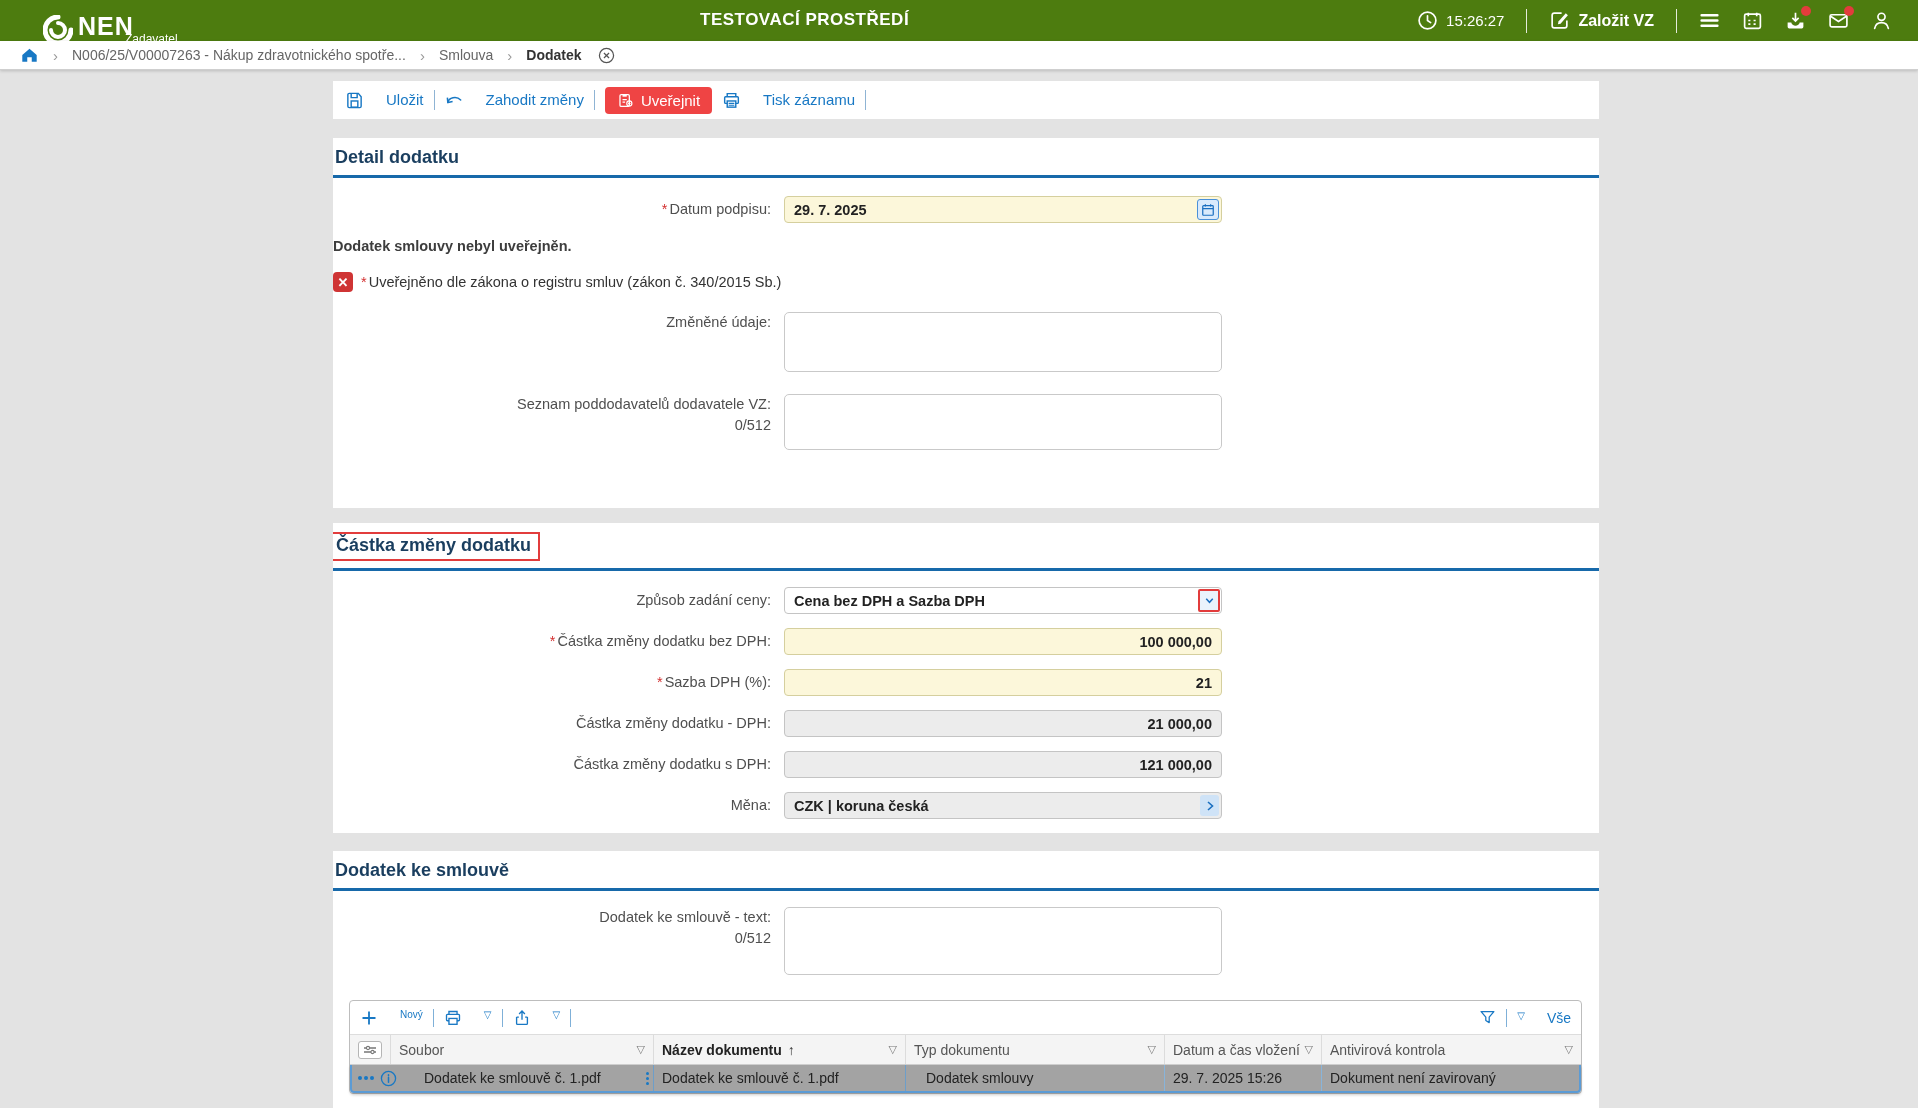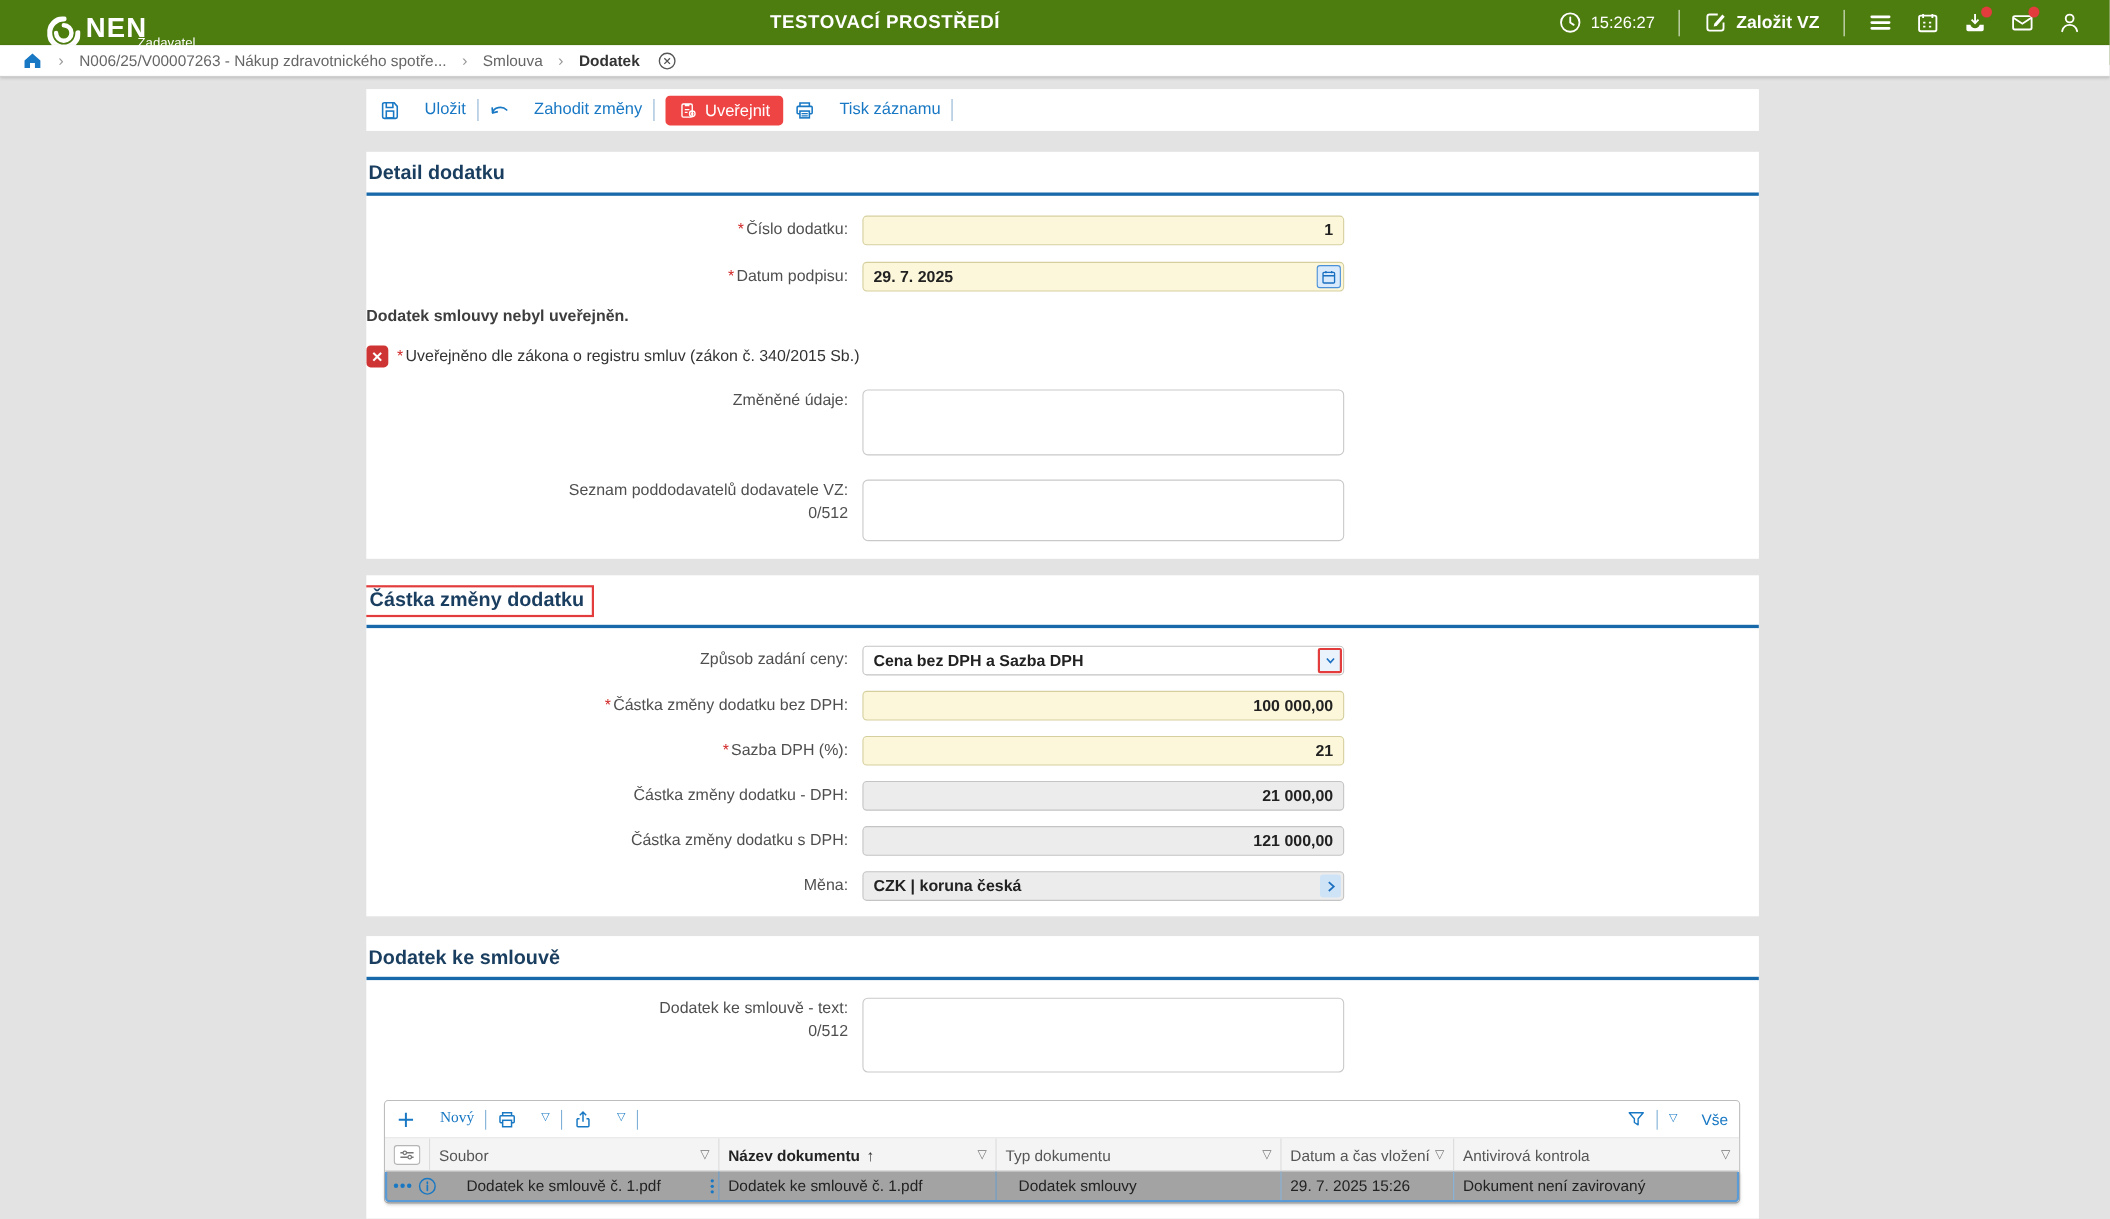--- a/index.html
+++ b/index.html
@@ -225,26 +225,20 @@
       </svg>
     <span>Tisk záznamu</span>
   </div>
   <div class="tb-sep"></div>
 </div>
 
 <div class="card card-detail">
   <div class="card-title">Detail dodatku</div>
   <div class="section-body">
     <div class="form-row">
-      <div class="form-label"><span class="req">*</span><span>Číslo dodatku:</span></div>
-      <div class="ctl yellow">
-          <span class="val-right">1</span>
-        </div>
-    </div>
-    <div class="form-row">
       <div class="form-label"><span class="req">*</span><span>Datum podpisu:</span></div>
       <div class="ctl yellow">
         <span class="val-left">29. 7. 2025</span>
         <span class="cal-btn">
           <svg viewBox="0 0 16 16">
               <rect x="2" y="3" width="12" height="11" rx="1" fill="none" stroke="#1a6fc0" stroke-width="1.4"></rect>
               <path d="M5 1.5 V4 M11 1.5 V4 M2 6.5 H14" stroke="#1a6fc0" stroke-width="1.4"></path>
             </svg>
         </span>
       </div>
@@ -329,21 +323,21 @@
       <div class="form-label">
         <span style="display:block;">Dodatek ke smlouvě - text:</span>
         <span style="display:block;">0/512</span>
       </div>
       <div class="textarea ta-3"></div>
     </div>
   </div>
 
   <div class="doc-table">
     <div class="dt-toolbar">
-      <div class="tb-item" style="font-size:14px;font-family:Liberation Serif, serif;">
+      <div class="tb-item" style="font-size:10px;">
         <svg viewBox="0 0 18 18">
             <path d="M9 2.5 V15.5 M2.5 9 H15.5" stroke="#1878c4" stroke-width="1.8"></path>
           </svg>
         <span>Nový</span>
       </div>
       <div class="dt-sep"></div>
       <div class="tb-item">
         <svg viewBox="0 0 20 20">
             <path d="M5.5 6 V2.8 H14.5 V6" fill="none" stroke="#1878c4" stroke-width="1.5"></path>
             <rect x="2.8" y="6" width="14.4" height="7" rx="1" fill="none" stroke="#1878c4" stroke-width="1.5"></rect>

